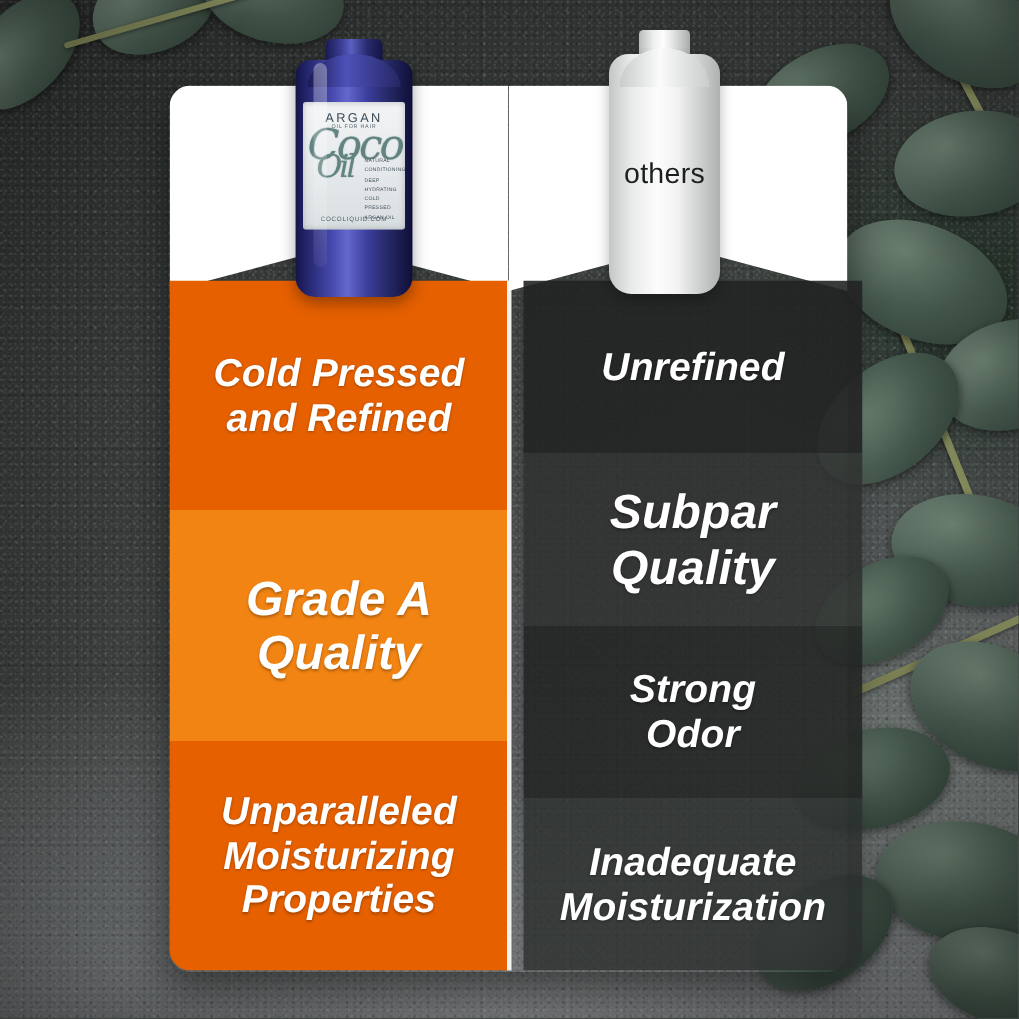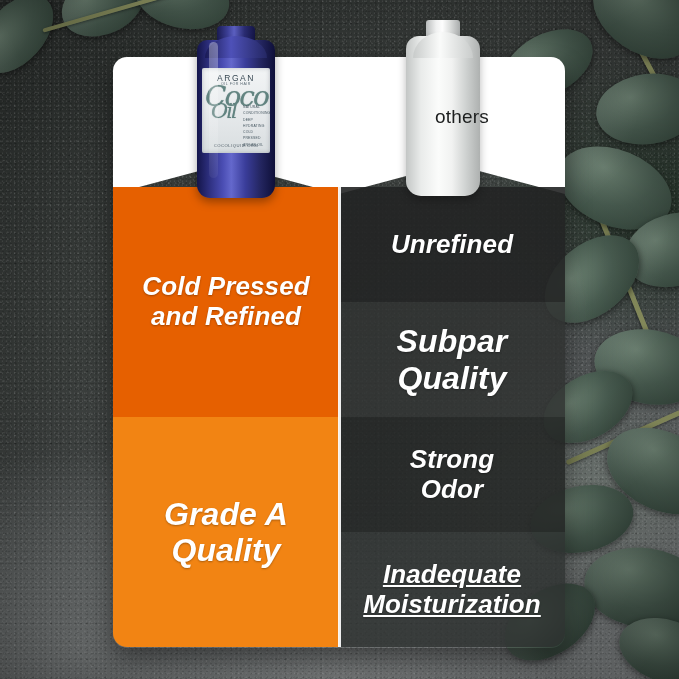--- a/index.html
+++ b/index.html
@@ -67,22 +67,22 @@
   .row{flex:1;display:flex;align-items:center;justify-content:center;text-align:center;
     color:#fff;font-style:italic;font-weight:700;line-height:1.14;
     letter-spacing:.1px;text-shadow:0 1px 2px rgba(0,0,0,.30);padding:0 12px;
     box-sizing:border-box;}
   .col-left  .row:nth-child(odd){background:#e66000;}
   .col-left  .row:nth-child(even){background:#f28413;}
   .col-left  .rows{border-radius:0 0 0 14px;overflow:hidden;}
   .col-right .row:nth-child(odd){background:rgba(34,36,35,.90);}
   .col-right .row:nth-child(even){background:rgba(46,49,48,.84);}
   .col-right .row:nth-child(3){background:rgba(34,36,35,.86);text-align:center;}
-  .col-right .row:nth-child(4){background:rgba(44,47,46,.80);text-decoration:underline;}
-  .col-right .rows{border-radius:0 0 14px 0;overflow:hidden;}
+  .col-right .row:nth-child(4){background:rgba(44,47,46,.80);}
+  .col-right .rows{border-radius:0 0 14px 0;overflow:hidden;padding-left:10px;}
 
   .r1{font-size:26px;} .r2{font-size:32px;} .r3{font-size:26px;} .r4{font-size:26px;}
 
   
   .gutter{position:absolute;left:50%;top:130px;width:3px;height:460px;
     margin-left:-1.5px;background:rgba(255,255,255,.92);z-index:4;}
 
   
   .bottle-wrap{position:absolute;z-index:6;}
 
@@ -116,21 +116,21 @@
   
   #white-bottle{left:67px;top:-37px;width:74px;height:176px;}
   .wb-cap{position:absolute;left:20px;top:0;width:34px;height:22px;border-radius:3px;
     background:linear-gradient(90deg,#b9bcbc 0%,#f0f1f1 30%,#fdfdfd 48%,#dcdedd 70%,#a9acac 100%);}
   .wb-body{position:absolute;left:0;top:16px;width:74px;height:160px;border-radius:13px 13px 15px 15px;
     background:linear-gradient(90deg,#c3c6c5 0%,#e9ebea 20%,#fbfcfb 44%,#f1f2f1 62%,#cdd0cf 82%,#aeb1b0 100%);
     box-shadow:0 4px 9px rgba(0,0,0,.28);}
   .wb-shoulder{position:absolute;left:7px;top:12px;width:60px;height:26px;border-radius:50%/100% 100% 0 0;
     background:linear-gradient(90deg,#c8cbca,#fafbfa 45%,#c9cccb);}
   .wb-text{position:absolute;left:0;top:86px;width:100%;text-align:center;
-    font-size:19px;color:#1d1f1f;font-weight:400;letter-spacing:.2px;padding-left:19px;}
+    font-size:19px;color:#1d1f1f;font-weight:400;letter-spacing:.2px;}
 
   
   .card-shadow{position:absolute;left:113px;top:60px;width:452px;height:588px;
     border-radius:14px;box-shadow:0 10px 26px rgba(0,0,0,.45);z-index:0;}
 </style>
 </head>
 <body>
 
 <div id="stage">
 
@@ -169,20 +169,23 @@
 
     <div class="col col-left">
       <div class="head"></div>
 
       <div class="rows">
         <div class="row r1">
           <span>Cold Pressed<br>and Refined</span>
         </div>
         <div class="row r2">
           <span>Grade A<br>Quality</span>
+        </div>
+        <div class="row r4">
+          <span>Unparalleled<br>Moisturizing<br>Properties</span>
         </div>
       </div>
 
       <div class="bottle-wrap" id="blue-bottle">
         <div class="bb-cap"></div>
         <div class="bb-body"></div>
         <div class="bb-shoulder"></div>
         <div class="bb-label">
           <div class="bb-argan">ARGAN</div>
           <div class="bb-sub">OIL FOR HAIR</div>

